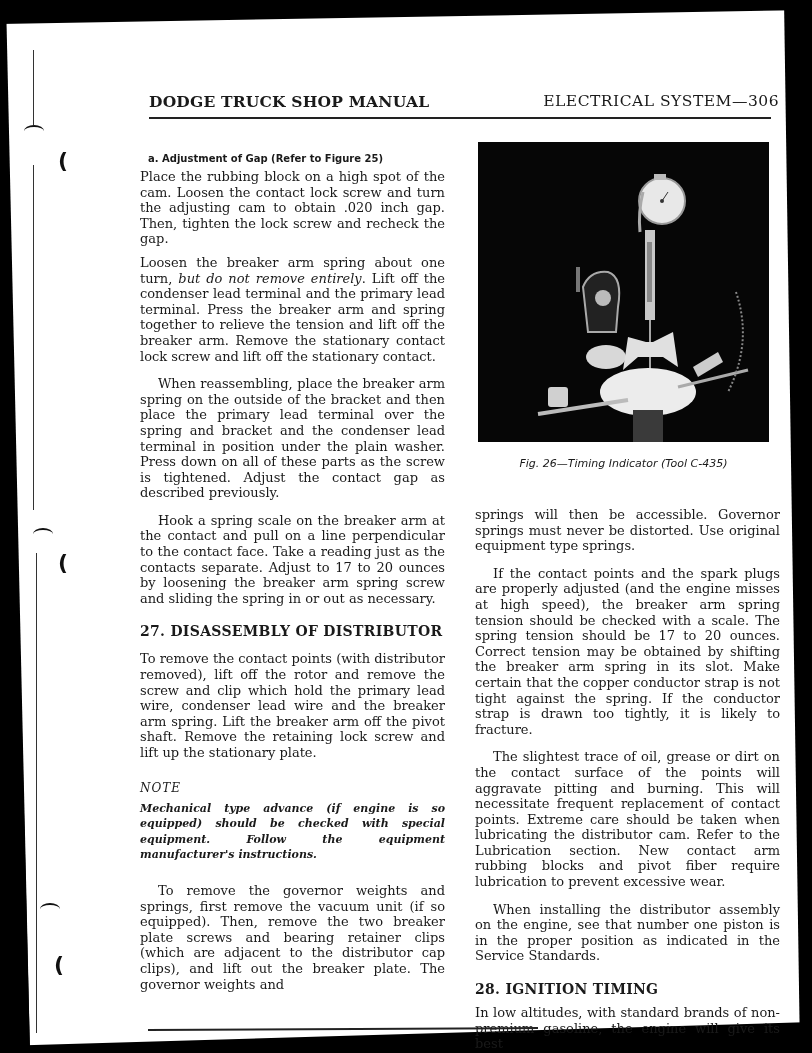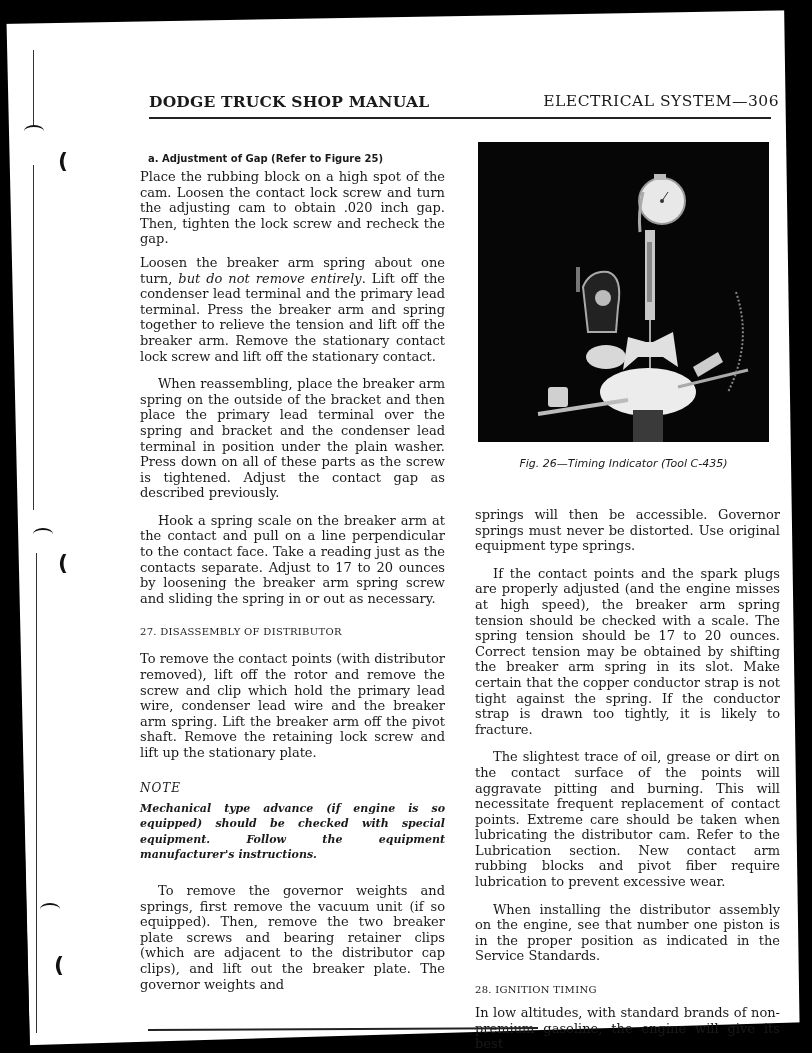--- a/index.html
+++ b/index.html
@@ -72,21 +72,21 @@
       margin: 0 0 3px 8px; line-height: 14px;
     }
     p {
       margin: 0; font-size: 13px; line-height: 15.6px; text-align: justify;
       font-family: "DejaVu Serif", serif;
     }
     p.indent { text-indent: 18px; }
     .gap { height: 12px; }
     .gap-s { height: 8px; }
     .section-title {
-      font-family: "DejaVu Serif", serif; font-weight: normal; font-size: 10px;
+      font-family: "DejaVu Serif", serif; font-weight: bold; font-size: 14px;
       line-height: 15px; letter-spacing: 0.3px;
     }
     .section-title .line2 { display: block; padding-left: 17px; }
     .note-title {
       font-style: italic; font-size: 12px; letter-spacing: 1px;
       margin-bottom: 6px;
     }
     p.note-body { font-style: italic; font-weight: bold; font-size: 11px; }
     em { font-style: italic; }
 

